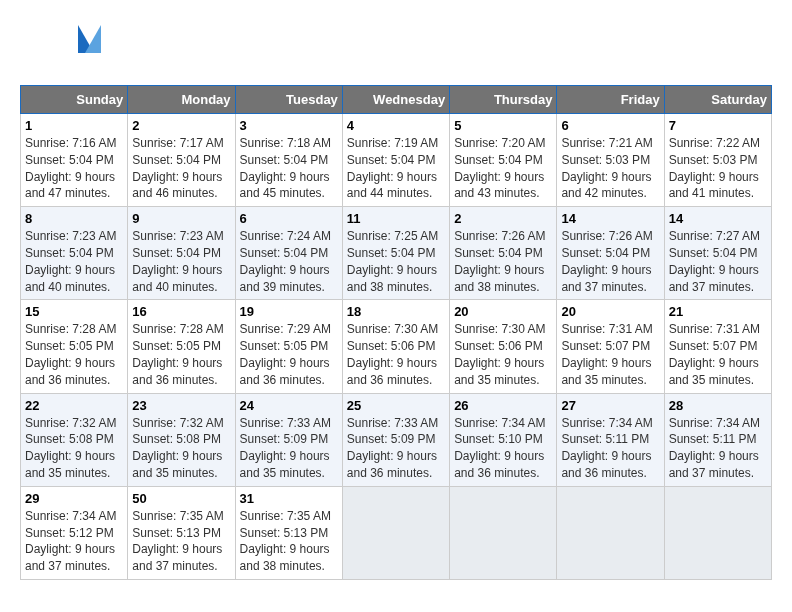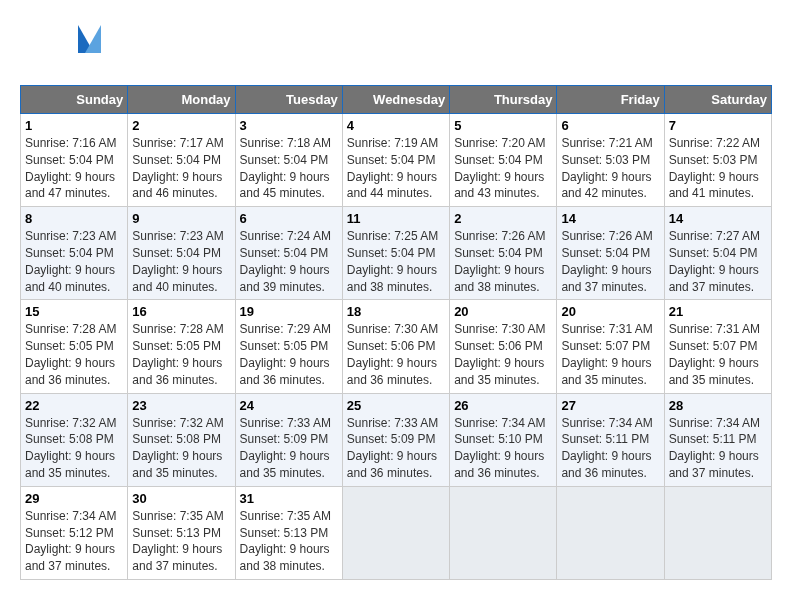--- a/index.html
+++ b/index.html
@@ -260,21 +260,21 @@
           <span class="day-number">28</span>
           <div class="day-info">Sunrise: 7:34 AM<br>Sunset: 5:11 PM<br>Daylight: 9 hours and 37 minutes.</div>
         </td>
       </tr>
       <tr>
         <td>
           <span class="day-number">29</span>
           <div class="day-info">Sunrise: 7:34 AM<br>Sunset: 5:12 PM<br>Daylight: 9 hours and 37 minutes.</div>
         </td>
         <td>
-          <span class="day-number">30</span>
+          <span class="day-number">50</span>
           <div class="day-info">Sunrise: 7:35 AM<br>Sunset: 5:13 PM<br>Daylight: 9 hours and 37 minutes.</div>
         </td>
         <td>
           <span class="day-number">31</span>
           <div class="day-info">Sunrise: 7:35 AM<br>Sunset: 5:13 PM<br>Daylight: 9 hours and 38 minutes.</div>
         </td>
         <td class="empty-cell"></td>
         <td class="empty-cell"></td>
         <td class="empty-cell"></td>
         <td class="empty-cell"></td>

